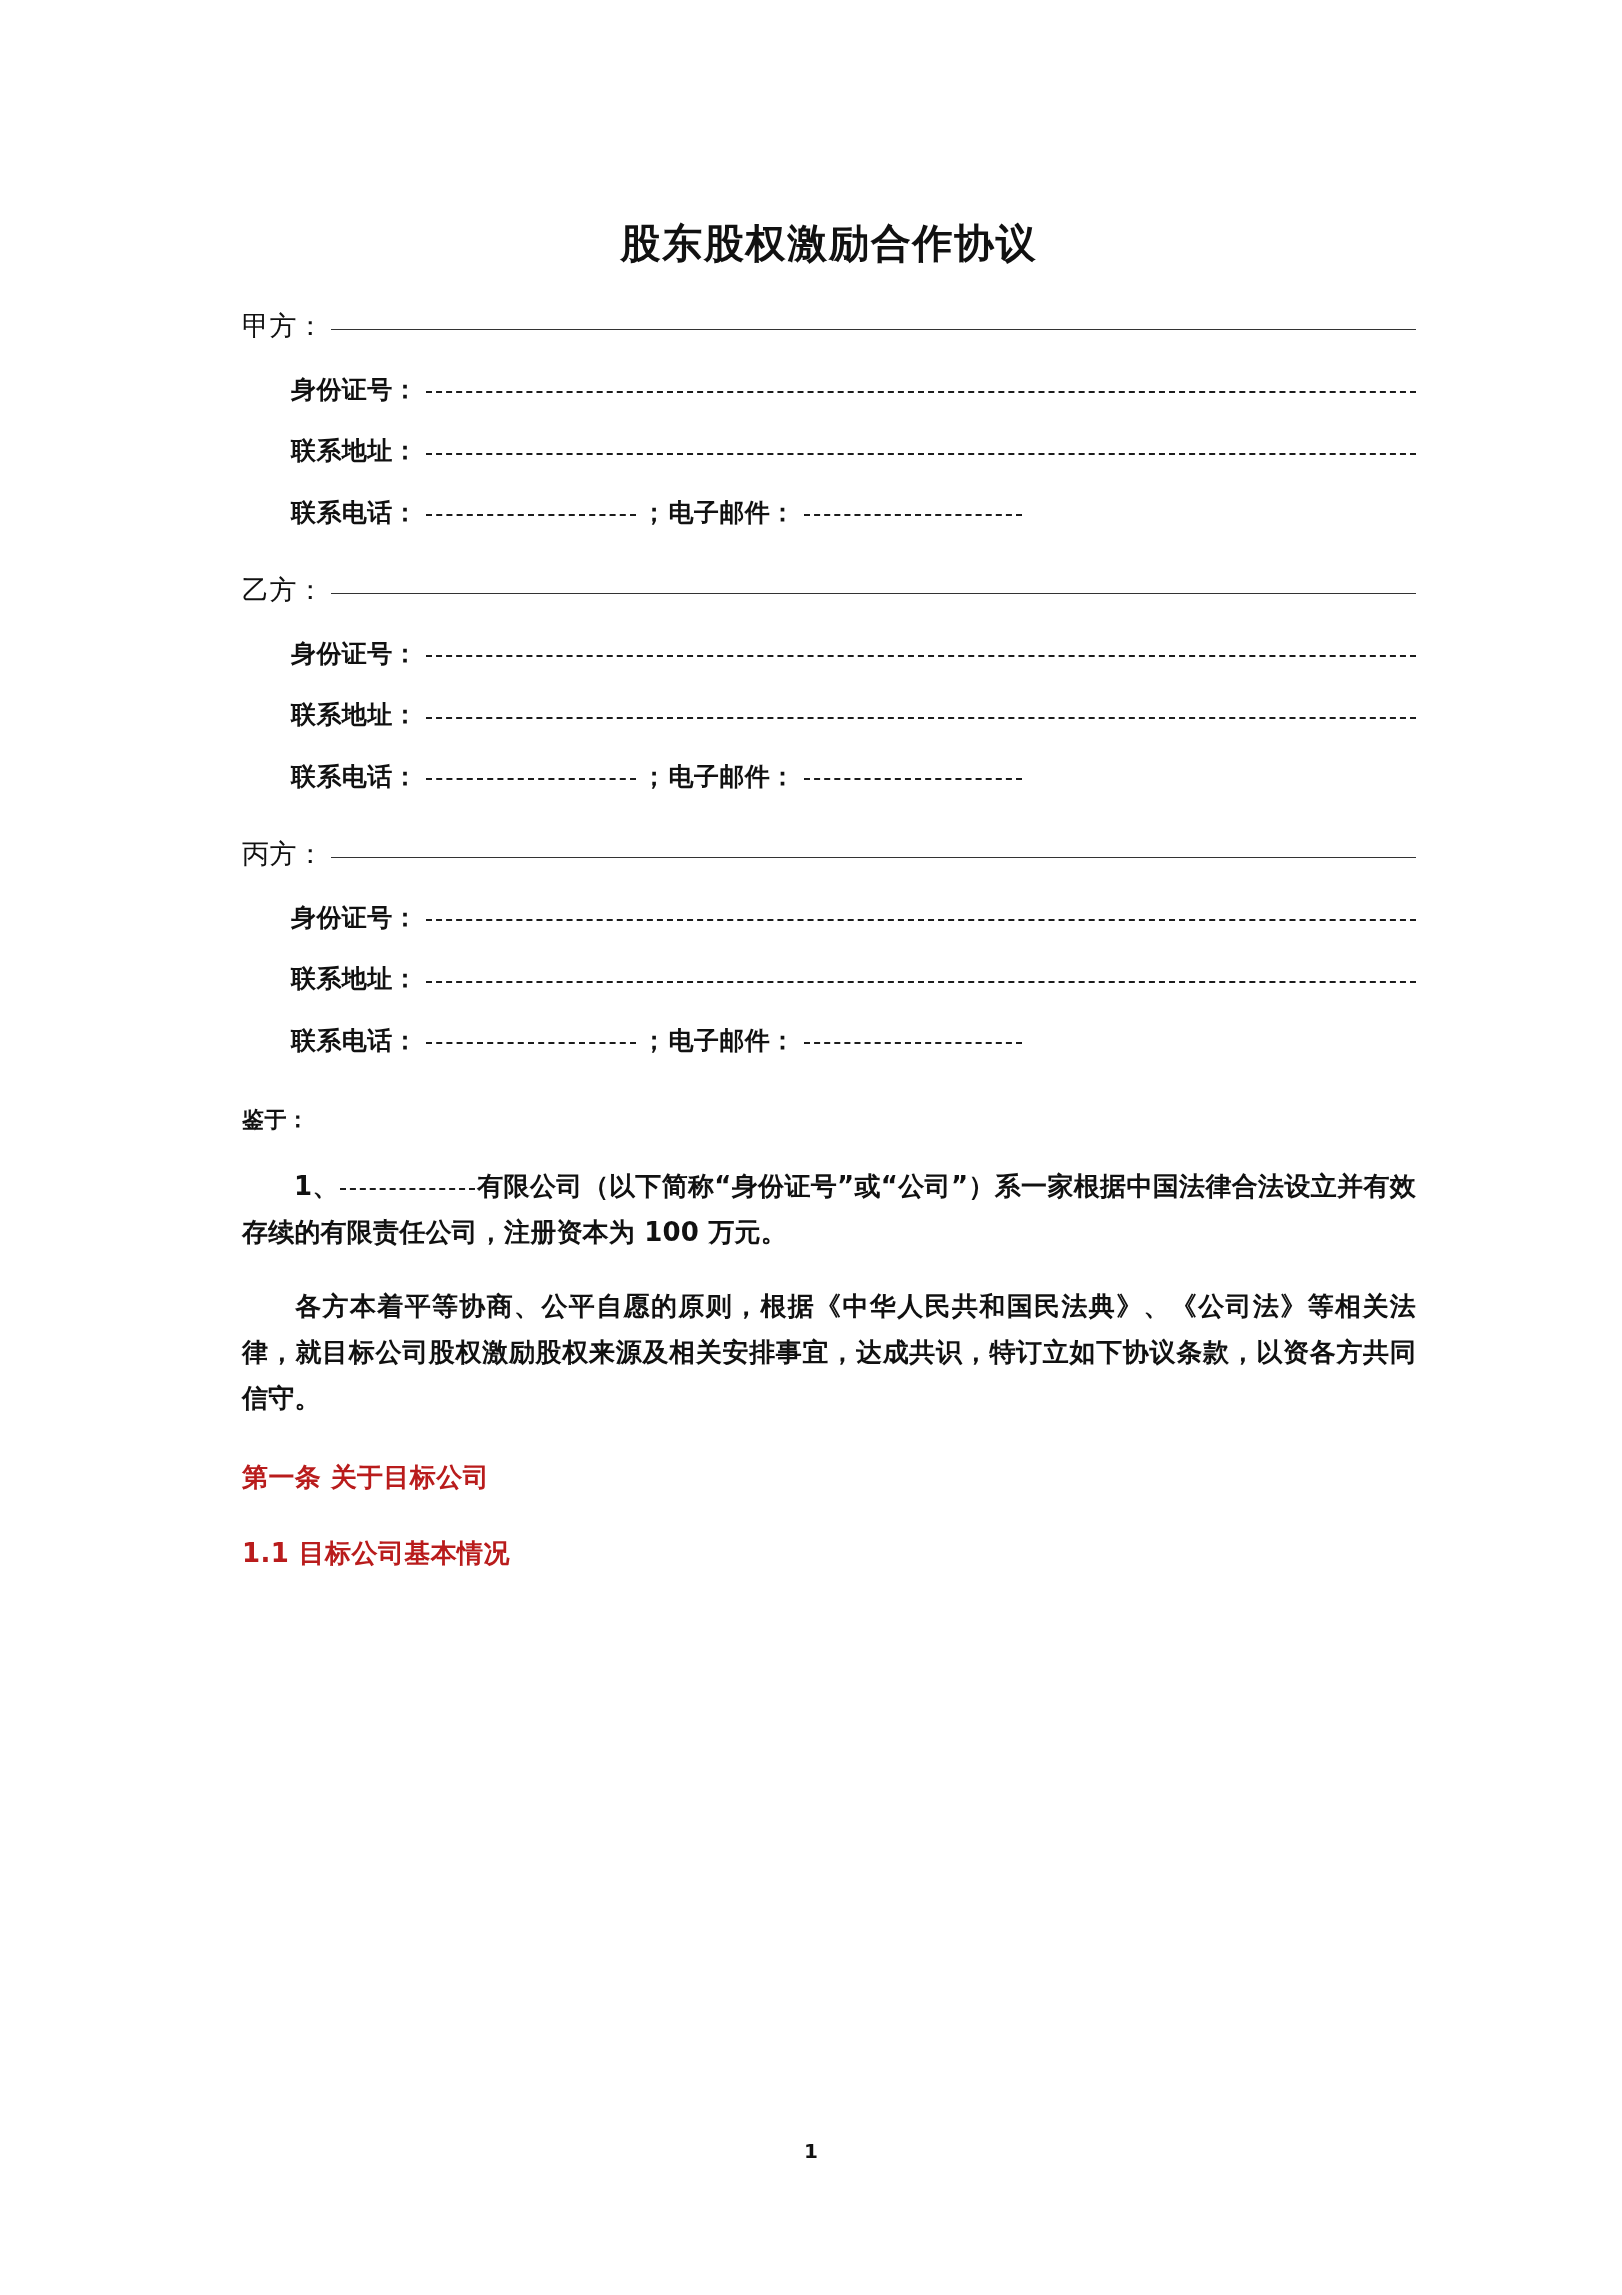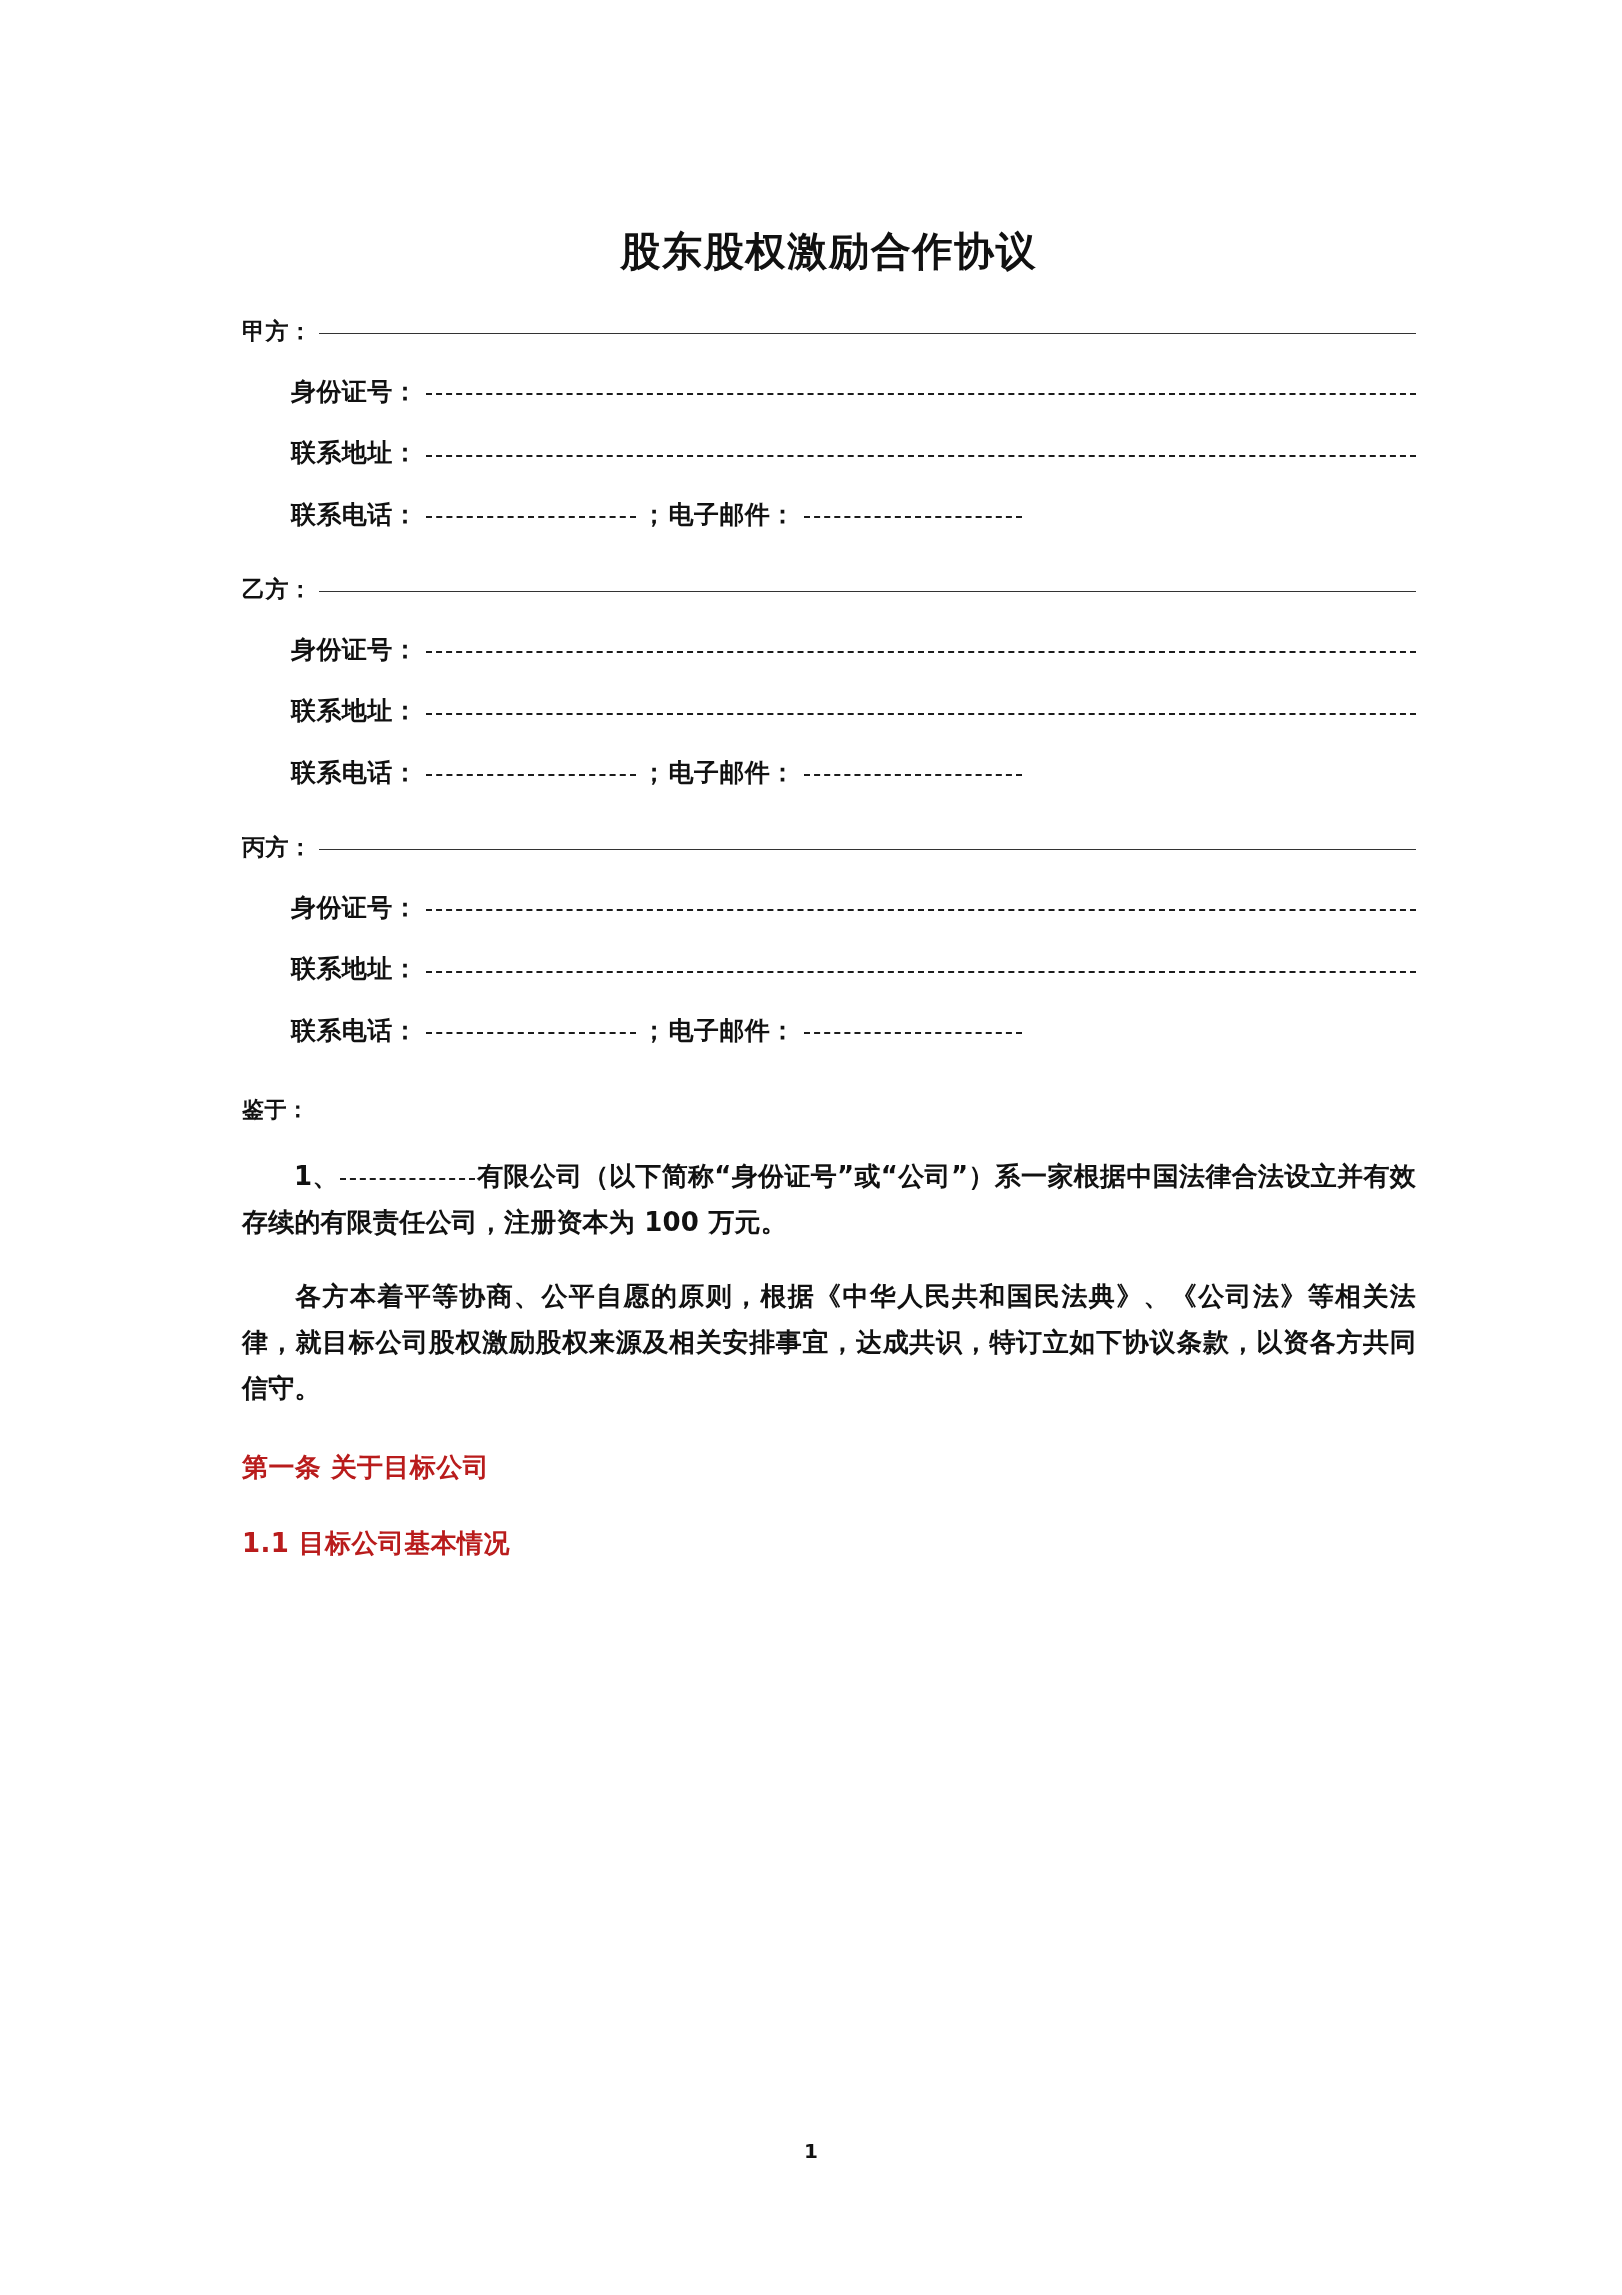--- a/index.html
+++ b/index.html
@@ -16,21 +16,21 @@
     width: 1622px;
     height: 2295px;
     background: #ffffff;
     box-sizing: border-box;
     padding: 0;
     overflow: hidden;
   }
   .content {
     position: absolute;
     left: 242px;
-    top: 16px;
+    top: 8px;
     width: 1174px;
   }
 
   .doc-title {
     text-align: center;
     font-family: "DejaVu Sans", "Liberation Sans", sans-serif;
     font-weight: 700;
     font-size: 40px;
     letter-spacing: 1.7px;
     margin-top: 211px;
@@ -39,22 +39,22 @@
     color: #111;
   }
 
   
   .party-block {
     margin-top: 39px;
   }
   .party-main {
     display: flex;
     align-items: baseline;
-    font-size: 23px;
-    font-weight: 700;
+    font-size: 27px;
+    font-weight: 400;
     color: #111;
     line-height: 1.5;
     letter-spacing: 0.4px;
   }
   .party-main .lbl {
     white-space: nowrap;
   }
   .rule {
     flex: 1 1 auto;
     border-bottom: 1.7px solid #333;

